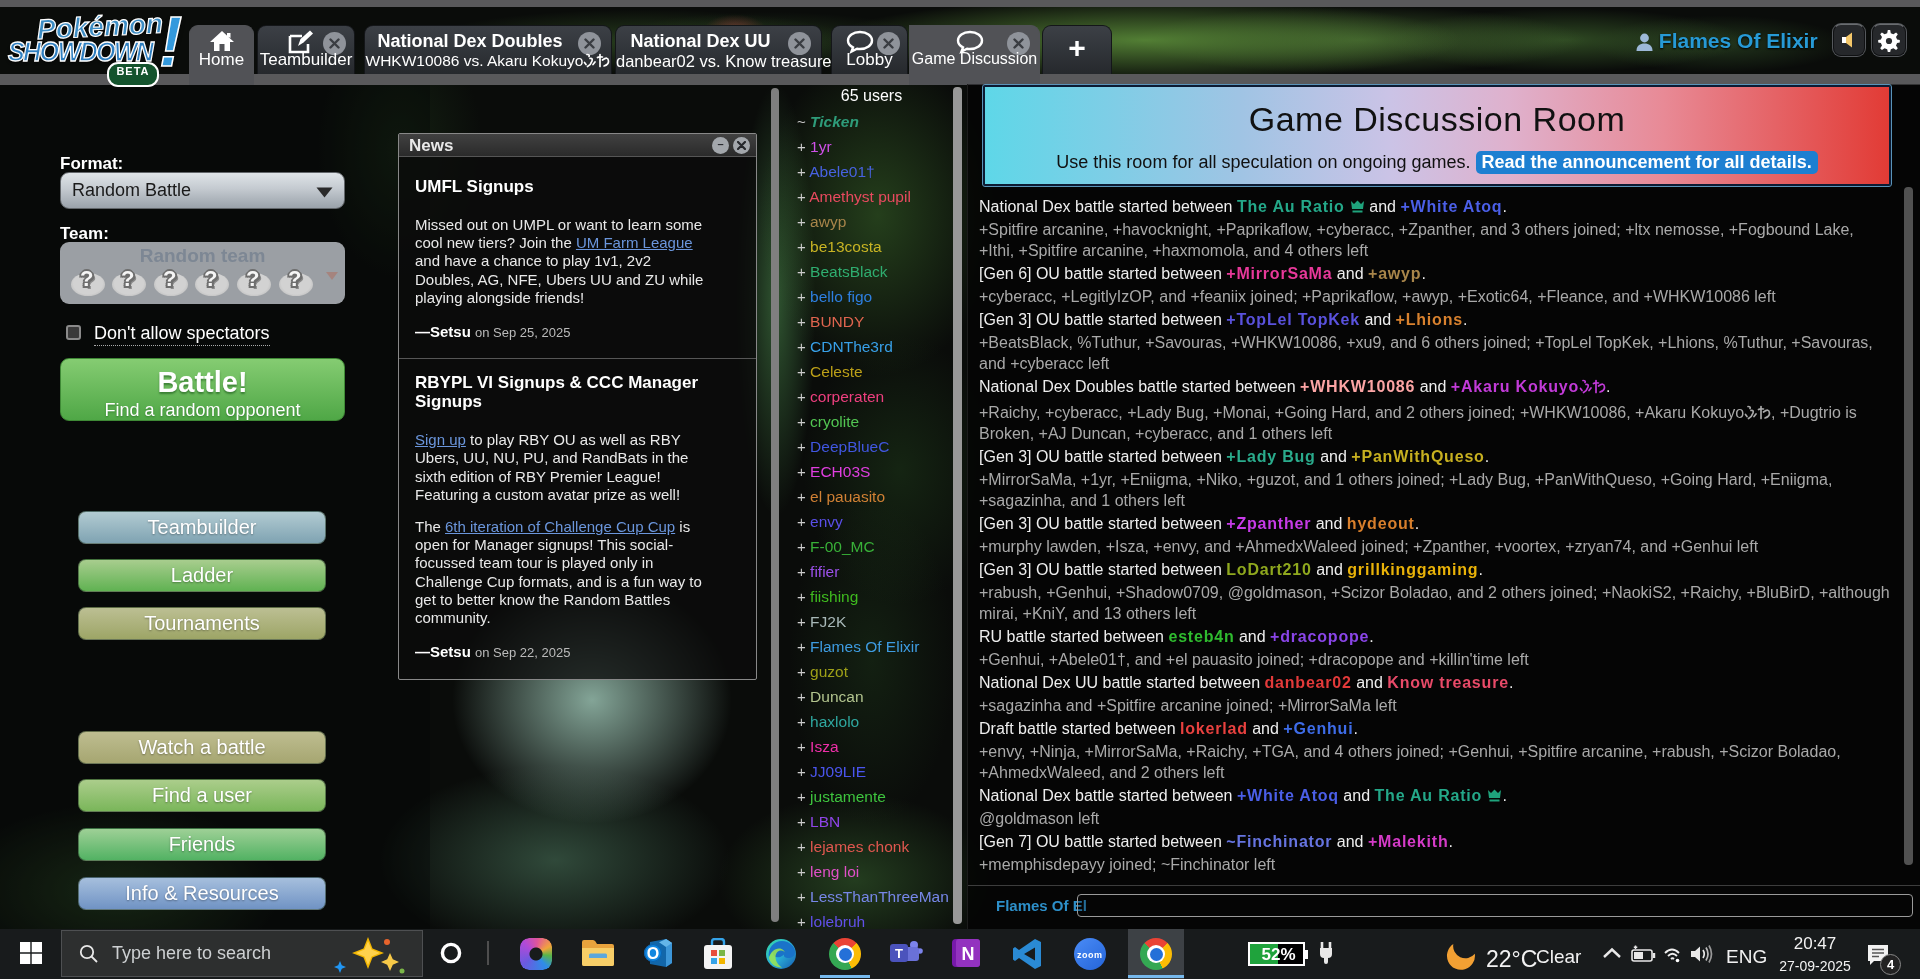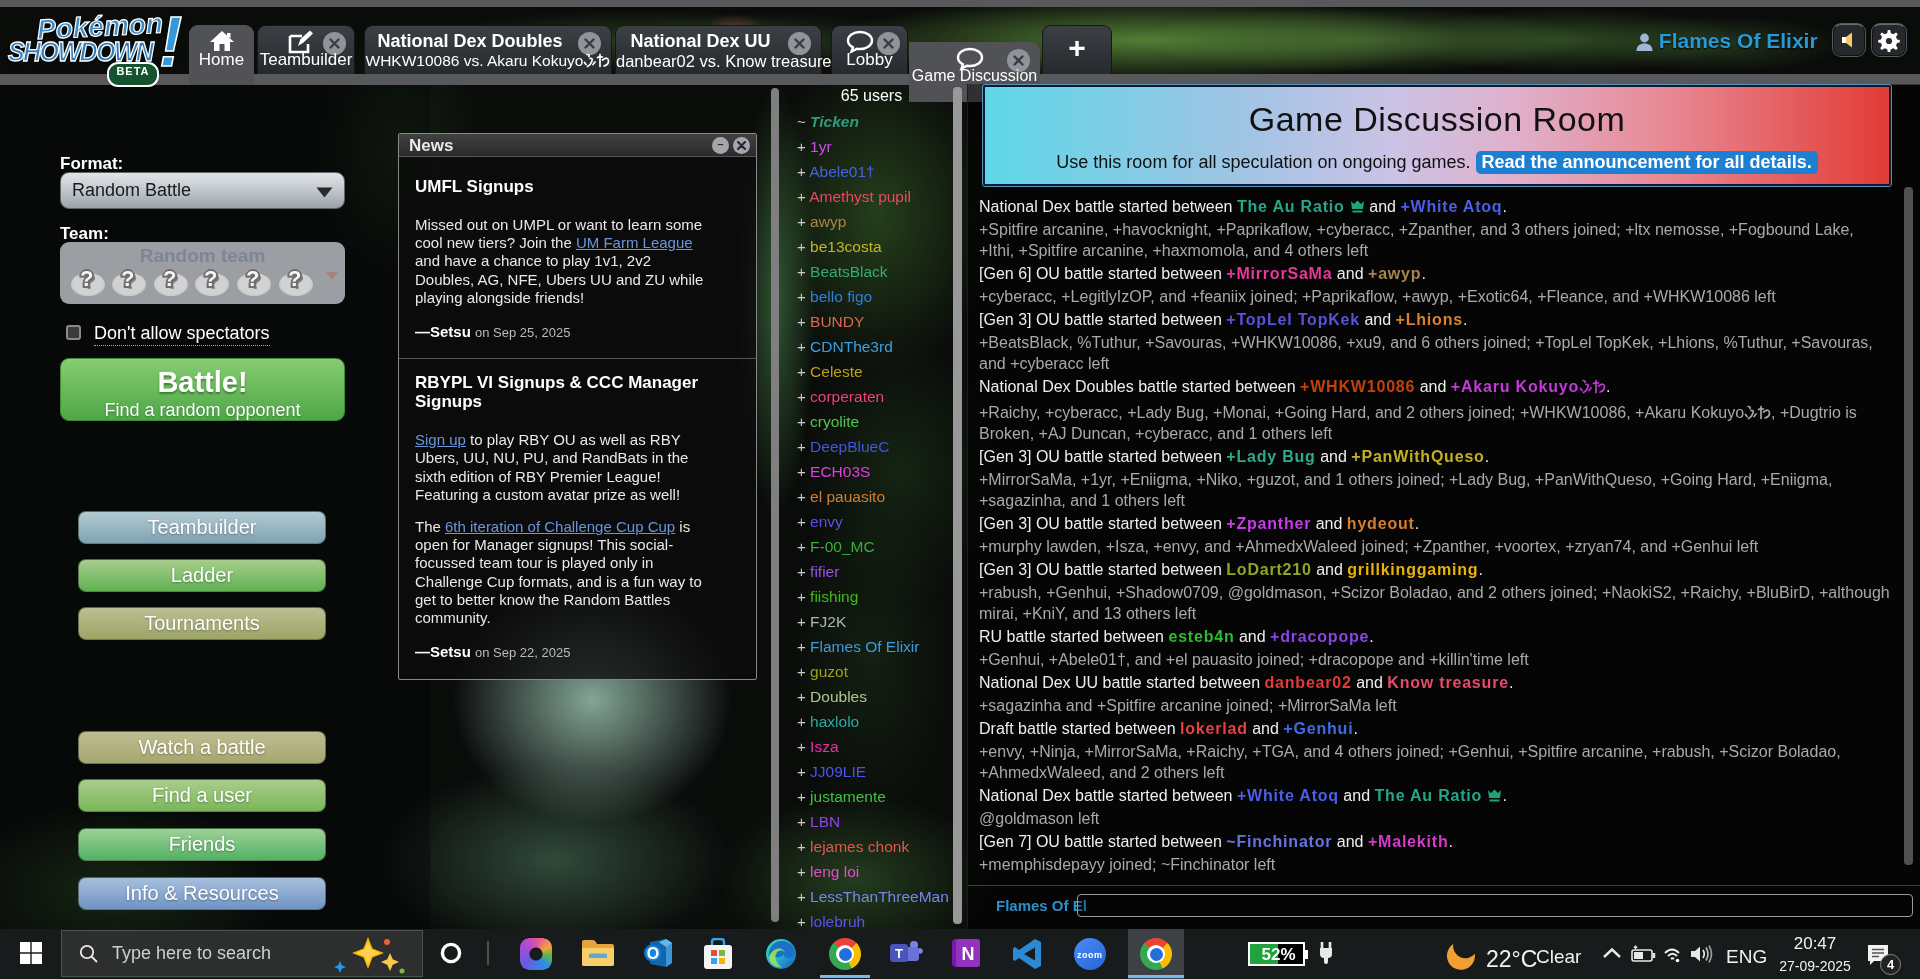--- a/index.html
+++ b/index.html
@@ -171,21 +171,21 @@
   </div>
   <div class="tab" style="left:831px; width:77px;">
     <div class="tico" style="left:14px; right:auto; width:28px;"><svg width="28" height="24" viewBox="0 0 28 24">
             <path d="M14 2 C7 2 2 5.8 2 10.5 C2 13.4 4 15.9 7 17.3 L5.5 21.5 L11 18.7 C12 18.9 13 19 14 19 C21 19 26 15.2 26 10.5 C26 5.8 21 2 14 2 Z" fill="none" stroke="#fff" stroke-width="2.4"></path>
           </svg></div>
     <div class="xcirc" style="right:7px; top:6px;"><svg width="11" height="11" viewBox="0 0 11 11" style="margin-top:6px;">
             <path d="M1.5 1.5 L9.5 9.5 M9.5 1.5 L1.5 9.5" stroke="#3a3d42" stroke-width="2.4" stroke-linecap="round"></path>
           </svg></div>
     <div class="tlabel">Lobby</div>
   </div>
-  <div class="tab active" style="left:909px; width:131px; border-radius:0 9px 0 0;margin-top:17px;">
+  <div class="tab active" style="left:909px; width:131px; border-radius:0 9px 0 0;">
     <div class="tico" style="left:46px; right:auto; width:28px;"><svg width="28" height="24" viewBox="0 0 28 24">
             <path d="M14 2 C7 2 2 5.8 2 10.5 C2 13.4 4 15.9 7 17.3 L5.5 21.5 L11 18.7 C12 18.9 13 19 14 19 C21 19 26 15.2 26 10.5 C26 5.8 21 2 14 2 Z" fill="none" stroke="#fff" stroke-width="2.4"></path>
           </svg></div>
     <div class="xcirc" style="right:9px; top:6px;"><svg width="11" height="11" viewBox="0 0 11 11" style="margin-top:6px;">
             <path d="M1.5 1.5 L9.5 9.5 M9.5 1.5 L1.5 9.5" stroke="#3a3d42" stroke-width="2.4" stroke-linecap="round"></path>
           </svg></div>
     <div class="tlabel" style="font-size:16px;">Game Discussion</div>
   </div>
   <div class="tab" style="left:1042px; width:70px;">
     <div style="text-align:center; font-size:30px; font-weight:bold; color:#fff; line-height:44px;">+</div>
@@ -281,21 +281,21 @@
   <div class="row"><span class="g">+</span> <span style="color:#4157e0;">DeepBlueC</span></div>
   <div class="row"><span class="g">+</span> <span style="color:#e03ee0;text-align:right;">ECH03S</span></div>
   <div class="row"><span class="g">+</span> <span style="color:#d08034;">el pauasito</span></div>
   <div class="row"><span class="g">+</span> <span style="color:#5a4fe8;">envy</span></div>
   <div class="row"><span class="g">+</span> <span style="color:#38b038;">F-00_MC</span></div>
   <div class="row"><span class="g">+</span> <span style="color:#9a50e8;">fifier</span></div>
   <div class="row"><span class="g">+</span> <span style="color:#3fbb1f;">fiishing</span></div>
   <div class="row"><span class="g">+</span> <span style="color:#a8b8b8;">FJ2K</span></div>
   <div class="row"><span class="g">+</span> <span style="color:#3e9be0;">Flames Of Elixir</span></div>
   <div class="row"><span class="g">+</span> <span style="color:#9ea018;">guzot</span></div>
-  <div class="row"><span class="g">+</span> <span style="color:#b2c48e;">Doubles</span></div>
+  <div class="row"><span class="g">+</span> <span style="color:#b2c48e;">Duncan</span></div>
   <div class="row"><span class="g">+</span> <span style="color:#2fa8a0;">haxlolo</span></div>
   <div class="row"><span class="g">+</span> <span style="color:#ee2fa8;">Isza</span></div>
   <div class="row"><span class="g">+</span> <span style="color:#4a55ee;">JJ09LIE</span></div>
   <div class="row"><span class="g">+</span> <span style="color:#3ec43e;">justamente</span></div>
   <div class="row"><span class="g">+</span> <span style="color:#8f45e8;">LBN</span></div>
   <div class="row"><span class="g">+</span> <span style="color:#e0574f;">lejames chonk</span></div>
   <div class="row"><span class="g">+</span> <span style="color:#e050c8;">leng loi</span></div>
   <div class="row"><span class="g">+</span> <span style="color:#7787e8;">LessThanThreeMan</span></div>
   <div class="row"><span class="g">+</span> <span style="color:#6150e8;">lolebruh</span></div>
 </div>
@@ -306,21 +306,21 @@
   </div>
   <div id="chatlog">
     <div class="m">National Dex battle started between <b style="color:#24a889;">The Au Ratio <svg width="15" height="13" viewBox="0 0 15 13" style="vertical-align:-1px;">
               <path d="M1 1 L4 4 L7.5 0.5 L11 4 L14 1 L13 9 L2 9 Z M2.5 10.5 L12.5 10.5 L12.5 12.5 L2.5 12.5 Z" fill="#1fa37c"></path>
             </svg></b> and <b style="color:#4b5fe8;">+White Atoq</b>.</div>
     <div class="m j">+Spitfire arcanine, +havocknight, +Paprikaflow, +cyberacc, +Zpanther, and 3 others joined; +ltx nemosse, +Fogbound Lake,<br>+Ithi, +Spitfire arcanine, +haxmomola, and 4 others left</div>
     <div class="m">[Gen 6] OU battle started between <b style="color:#e8399a;">+MirrorSaMa</b> and <b style="color:#a8854a;">+awyp</b>.</div>
     <div class="m j">+cyberacc, +LegitlyIzOP, and +feaniix joined; +Paprikaflow, +awyp, +Exotic64, +Fleance, and +WHKW10086 left</div>
     <div class="m">[Gen 3] OU battle started between <b style="color:#5a52dd;">+TopLel TopKek</b> and <b style="color:#d8812e;">+Lhions</b>.</div>
     <div class="m j">+BeatsBlack, %Tuthur, +Savouras, +WHKW10086, +xu9, and 6 others joined; +TopLel TopKek, +Lhions, %Tuthur, +Savouras,<br>and +cyberacc left</div>
-    <div class="m">National Dex Doubles battle started between <b style="color:#c2410c;">+WHKW10086</b> and <b style="color:#c23bd8;">+Akaru Kokuyo<svg width="13" height="15" viewBox="0 0 13 15" style="vertical-align:-2px;">
+    <div class="m">National Dex Doubles battle started between <b style="color:#fca5a5;">+WHKW10086</b> and <b style="color:#c23bd8;">+Akaru Kokuyo<svg width="13" height="15" viewBox="0 0 13 15" style="vertical-align:-2px;">
               <g fill="none" stroke="currentColor" stroke-width="1.7" stroke-linecap="round">
                 <path d="M4 1.5 Q7 1.5 6 3.5"></path>
                 <path d="M7 5.5 Q10 5 9 8 Q8 11.5 4.5 13.5"></path>
                 <path d="M1.5 9.5 L3 11.5"></path>
                 <path d="M12 9 L10 11.5"></path>
               </g>
             </svg><svg width="14" height="15" viewBox="0 0 14 15" style="vertical-align:-2px;">
               <g fill="none" stroke="currentColor" stroke-width="1.7" stroke-linecap="round">
                 <path d="M4 1.5 L4 13.5"></path>
                 <path d="M1.5 4.5 Q3 3.5 6.5 4"></path>

